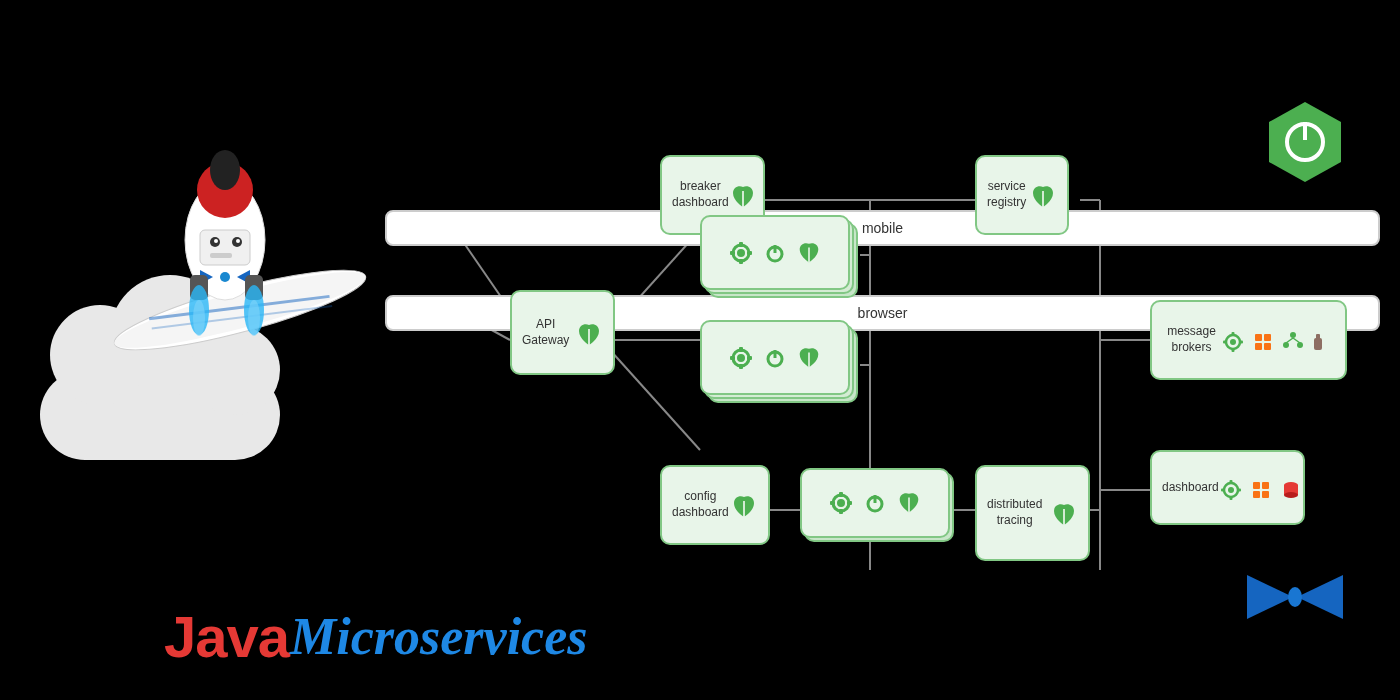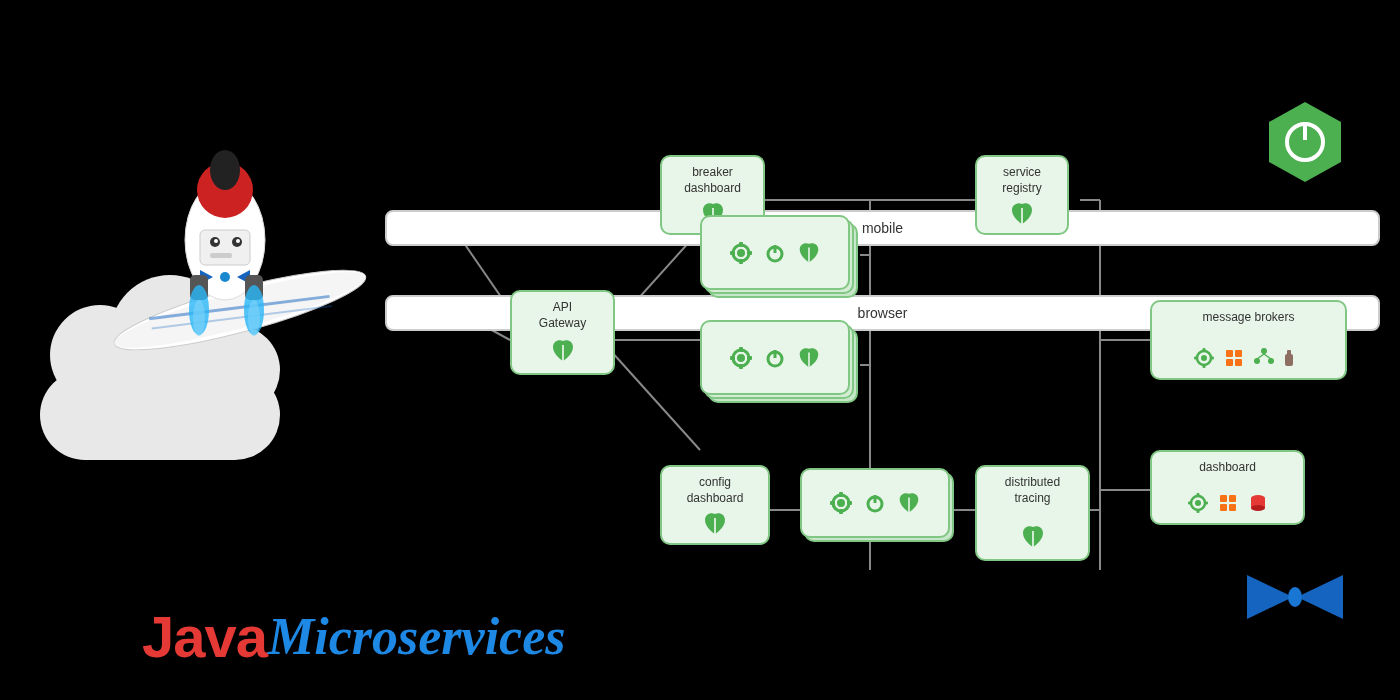--- a/index.html
+++ b/index.html
@@ -84,21 +84,21 @@
       top: 260px;
     }
 
     
     .comp-box {
       position: absolute;
       background: #e8f5e9;
       border: 2px solid #81c784;
       border-radius: 10px;
       display: flex;
-      flex-direction: column;
+      flex-direction: row;
       align-items: center;
       justify-content: space-between;
       padding: 8px 10px;
     }
     .comp-box .label {
       font-size: 12px;
       color: #333;
       text-align: center;
       line-height: 1.3;
     }
@@ -132,21 +132,21 @@
       font-weight: 900;
       color: #4caf50;
       font-family: Arial Black, Arial, sans-serif;
       letter-spacing: -1px;
     }
     .title-java {
       font-size: 58px;
       font-weight: 900;
       color: #e53935;
       font-family: Arial Black, Arial, sans-serif;
-      margin-left: 2px;
+      margin-left: 24px;
       letter-spacing: -1px;
     }
     .title-micro {
       font-size: 52px;
       font-weight: 700;
       color: #1e88e5;
       font-family: 'Comic Sans MS', cursive;
       margin-left: 1px;
       font-style: italic;
     }

